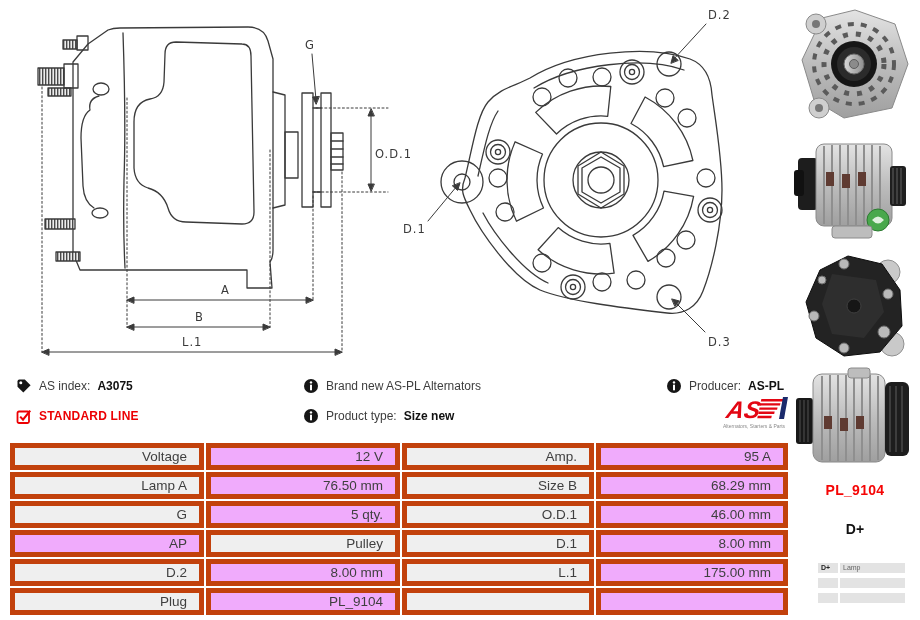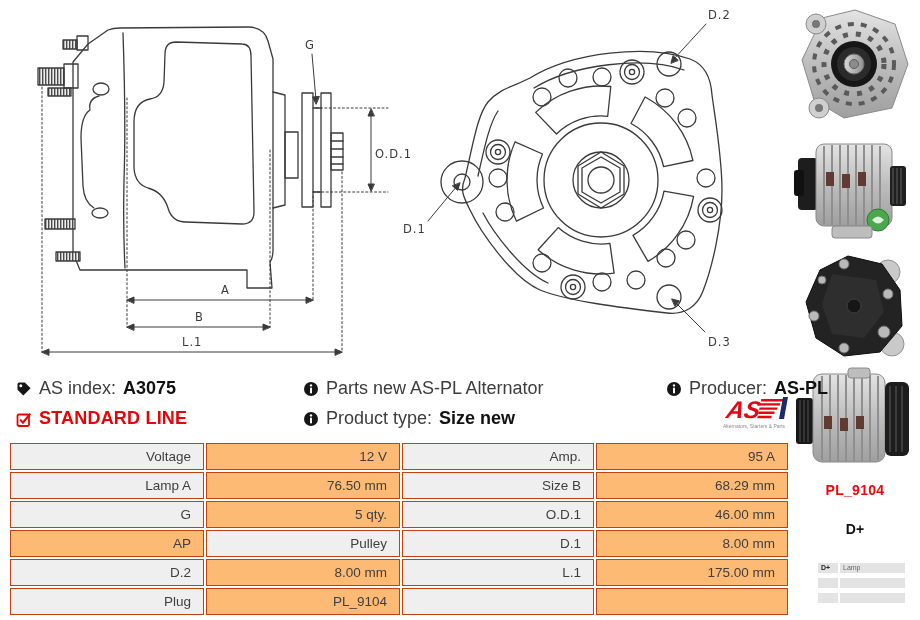--- a/index.html
+++ b/index.html
@@ -6,32 +6,32 @@
   html,body { width:920px; height:620px; background:#fff; font-family:"Liberation Sans", sans-serif; overflow:hidden; }
   .page { position:relative; width:920px; height:620px; background:#fff; }
 
   
   .drawing-svg { position:absolute; left:0; top:0; }
 
   
   .photo { position:absolute; left:792px; width:126px; background:#fff; }
 
   
-  .info-item { position:absolute; display:flex; align-items:center; gap:7px; font-size:18px; color:#3d3d3d; white-space:nowrap; }
+  .info-item { position:absolute; display:flex; align-items:center; gap:7px; font-size:12px; color:#3d3d3d; white-space:nowrap; }
   .info-item b { color:#111; }
   .red-line { color:#ec0104; font-weight:bold; letter-spacing:.2px; }
   .icon16 { width:16px; height:16px; flex:0 0 16px; }
 
   
   .spec { position:absolute; left:10px; top:443px; width:778px;
           display:grid; grid-template-columns:194px 194px 192px 192px; grid-auto-rows:27px; gap:2px; }
-  .spec .cell { border:1px solid #c2410c; font-size:13.5px; color:#3f3f3f;
+  .spec .cell { border:5px solid #c2410c; font-size:13.5px; color:#3f3f3f;
                 display:flex; align-items:center; justify-content:flex-end; padding-right:12px; }
   .spec .lab { background:#efefef; }
-  .spec .val { background:#fdba74;text-align:center; }
+  .spec .val { background:#f0abfc;text-align:center; }
 
   
   .plug-code { position:absolute; left:792px; top:482px; width:126px; text-align:center;
                font-size:14px; font-weight:bold; color:#f50505; letter-spacing:.3px; }
   .terminal  { position:absolute; left:792px; top:521px; width:126px; text-align:center;
                font-size:14px; font-weight:bold; color:#111; }
   .pin-table { position:absolute; left:818px; top:563px; display:grid;
                grid-template-columns:20px 65px; gap:5px 2px; }
   .pin-table .pcell { height:10px; background:#e3e3e3; font-size:7px; line-height:10px; padding-left:3px; color:#666; }
   .pin-table .ppin  { font-weight:bold; color:#222; }
@@ -289,21 +289,21 @@
     <span>AS index:</span>
     <b>A3075</b>
   </div>
 
   <div class="info-item" style="left:303px; top:378px">
     <svg class="icon16" viewBox="0 0 16 16">
       <circle cx="8" cy="8" r="7" fill="#161616"></circle>
       <rect x="7" y="6.7" width="2" height="5.6" fill="#fff"></rect>
         <circle cx="8" cy="4.4" r="1.2" fill="#fff"></circle>
     </svg>
-    <span>Parts new AS-PL Alternator</span>
+    <span>Brand new AS-PL Alternators</span>
   </div>
 
   <div class="info-item" style="left:666px; top:378px">
     <svg class="icon16" viewBox="0 0 16 16">
       <circle cx="8" cy="8" r="7" fill="#161616"></circle>
       <rect x="7" y="6.7" width="2" height="5.6" fill="#fff"></rect>
         <circle cx="8" cy="4.4" r="1.2" fill="#fff"></circle>
     </svg>
     <span>Producer:</span>
     <b>AS-PL</b>

